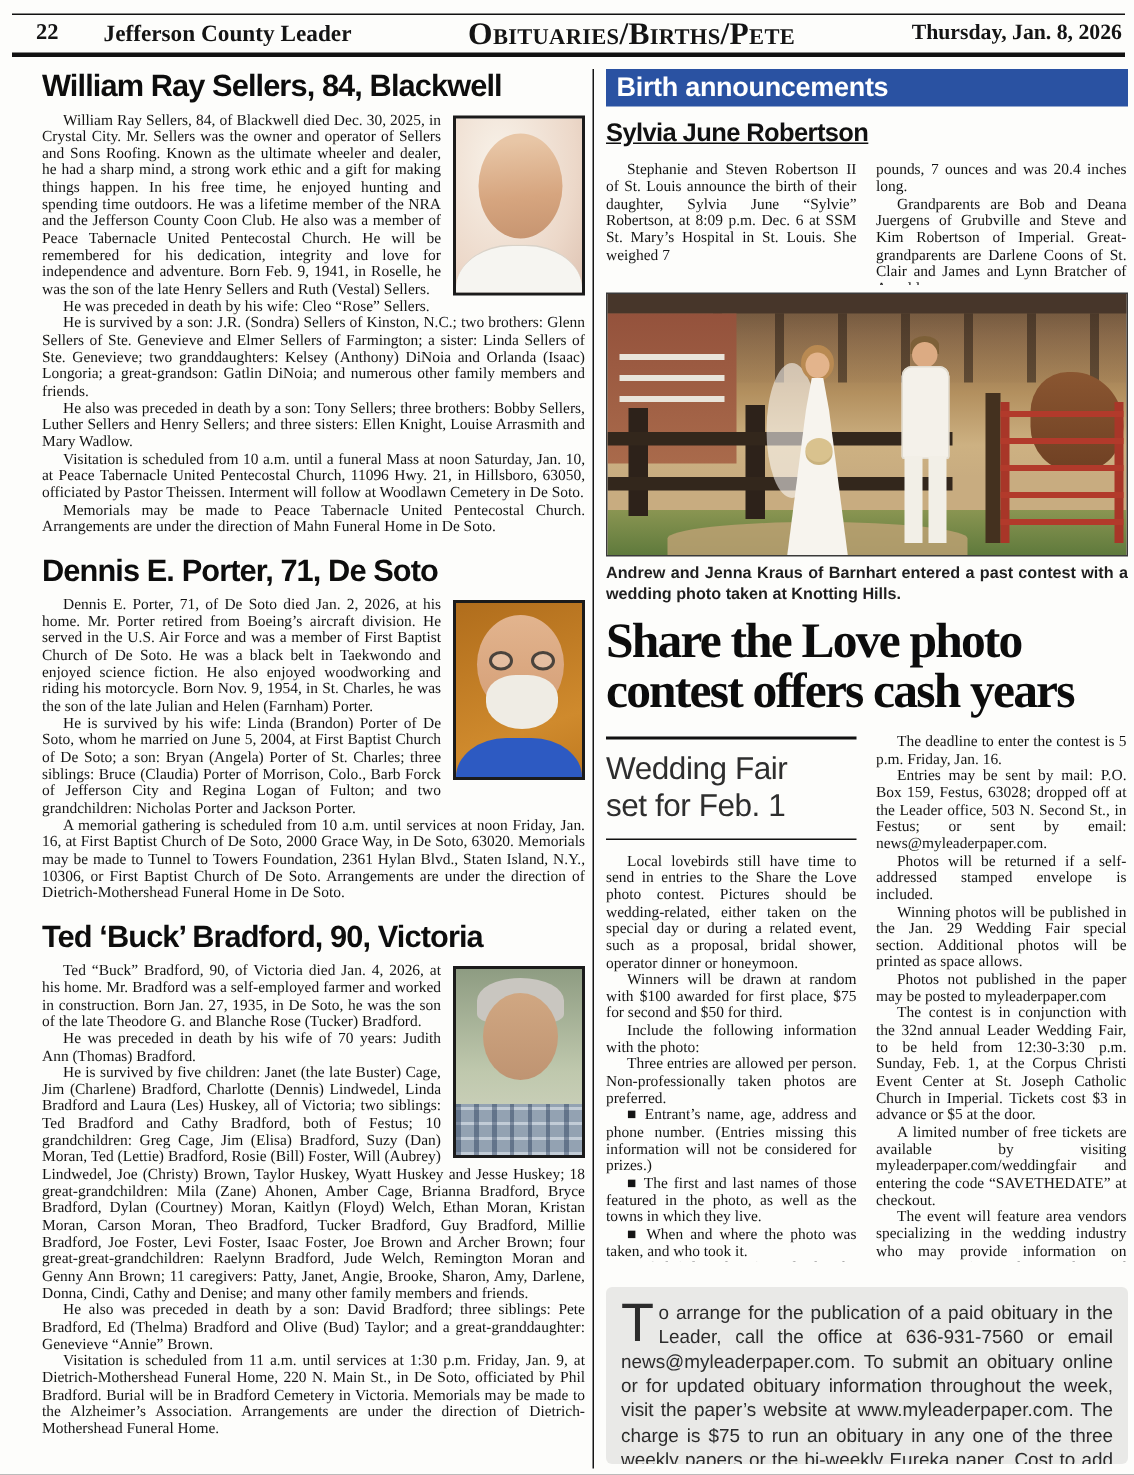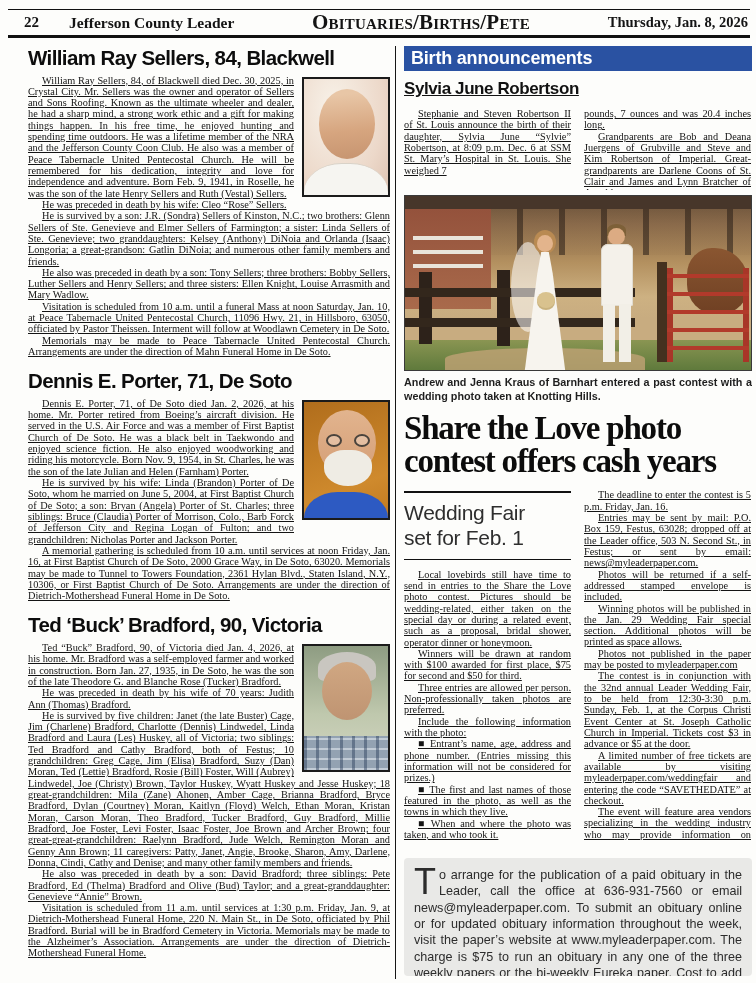--- a/index.html
+++ b/index.html
@@ -24,21 +24,21 @@
   
   .v-rule { position:absolute; left:395px; top:46px; width:1px; height:933px; background:#161616; }
   .left-col  { position:absolute; left:28px; top:47px; width:362px; height:932px; overflow:hidden; }
   .right-col { position:absolute; left:404px; top:46px; width:348px; height:933px; overflow:hidden; }
 
   
   .obit { margin-bottom:13px; }
   .obit-title { font:bold 20.5px/1.05 "Liberation Sans", sans-serif;
                 letter-spacing:-0.6px; margin:0 0 6px 0; color:#0d0d0d; }
   .newsbody p { font-size:10.3px; line-height:1.1; text-align:justify;
-                text-indent:14px; margin:0;text-decoration:underline; }
+                text-indent:14px; margin:0; }
   .obit-photo { float:right; width:88px; height:120px; border:2px solid #1b1b1b;
                 margin:2px 0 4px 8px; position:relative; overflow:hidden; }
   .ph-head { position:absolute; border-radius:50%; }
   .ph-shirt { position:absolute; bottom:0; left:0; right:0; }
 
   .photo-sellers { background:radial-gradient(ellipse at 35% 25%, #f8f2e9, #ecd8c9 65%, #ddc2b1); }
   .photo-sellers .ph-head { left:15px; top:10px; width:56px; height:70px;
       background:linear-gradient(175deg,#e8c6a6 10%, #d6a57f 60%, #c69470); }
   .photo-sellers .ph-shirt { height:32px; background:#f6f5f1;
       border-radius:45% 45% 0 0 / 90% 90% 0 0; border-top:1px solid #d9d2c8; }
@@ -263,22 +263,22 @@
     <div class="contest-cols newsbody">
       <div class="ccol">
         <div class="rule-thick"></div>
         <div class="subhead">
           <span>Wedding Fair</span><br>
           <span>set for Feb. 1</span>
         </div>
         <div class="rule-thin"></div>
         <p>Local lovebirds still have time to send in entries to the Share the Love photo contest. Pictures should be wedding-related, either taken on the special day or during a related event, such as a proposal, bridal shower, operator dinner or honeymoon.</p>
         <p>Winners will be drawn at random with $100 awarded for first place, $75 for second and $50 for third.</p>
+        <p>Include the following information with the photo:</p>
         <p>Three entries are allowed per person. Non-professionally taken photos are preferred.</p>
-        <p>Include the following information with the photo:</p>
         <p>■ Entrant’s name, age, address and phone number. (Entries missing this information will not be considered for prizes.)</p>
         <p>■ The first and last names of those featured in the photo, as well as the towns in which they live.</p>
         <p>■ When and where the photo was taken, and who took it.</p>
         <p>■ A brief explanation of why the photograph is special to you.</p>
       </div>
       <div class="ccol">
         <p>The deadline to enter the contest is 5 p.m. Friday, Jan. 16.</p>
         <p>Entries may be sent by mail: P.O. Box 159, Festus, 63028; dropped off at the Leader office, 503 N. Second St., in Festus; or sent by email: news@myleaderpaper.com.</p>
         <p>Photos will be returned if a self-addressed stamped envelope is included.</p>
         <p>Winning photos will be published in the Jan. 29 Wedding Fair special section. Additional photos will be printed as space allows.</p>

